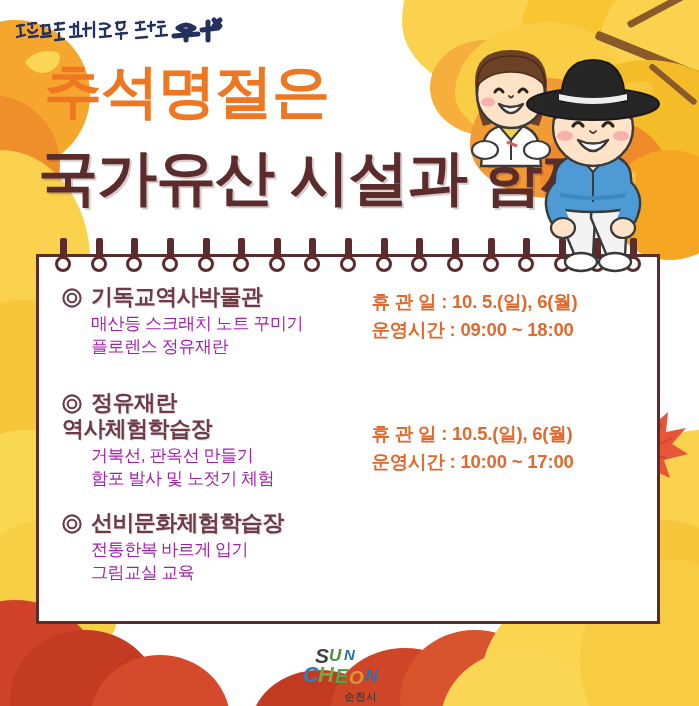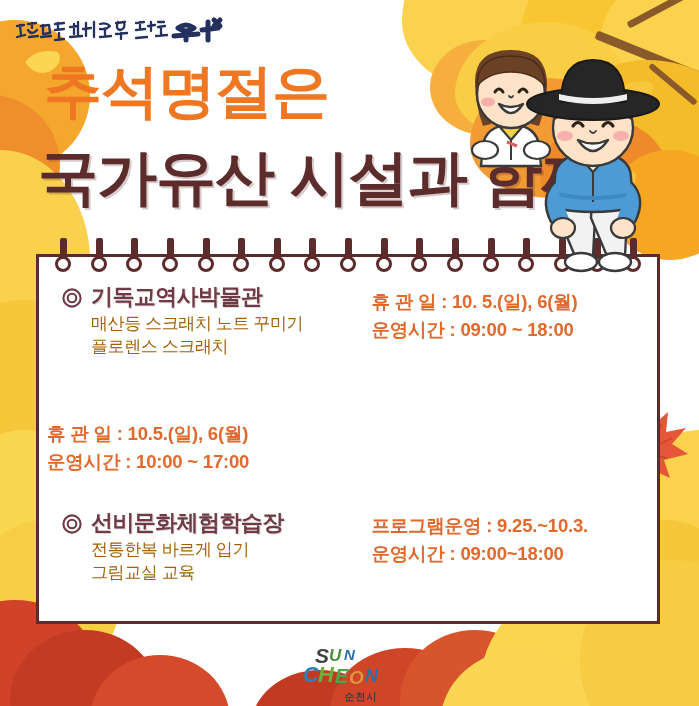--- a/index.html
+++ b/index.html
@@ -172,21 +172,21 @@
     padding-left: 41px;
   }
   .row {
     position: absolute;
     left: 0;
     width: 624px;
     display: flex;
   }
   .row-1 { top: 6px; }
   .row-2 { top: 112px; }
-  .row-3 { top: 232px; }
+  .row-3 { top: 232px; font-family: Liberation Serif, serif; }
 
   .col-left {
     width: 330px;
     padding-left: 26px;
     box-sizing: border-box;
   }
   .col-right {
     width: 294px;
     box-sizing: border-box;
     padding-top: 4px;
@@ -211,21 +211,21 @@
     font-weight: bold;
     color: #6d3a46;
     line-height: 1.18;
     letter-spacing: -0.6px;
     text-shadow: 1px 1px 0 rgba(109,58,70,0.2);
   }
   .venue-sub {
     margin-left: 29px;
     margin-top: 3px;
     font-size: 17px;
-    color: #a16207;
+    color: #a21caf;
     line-height: 1.35;
     letter-spacing: -0.4px;
     font-weight: 500;
   }
   .info-line {
     font-size: 18.5px;
     font-weight: bold;
     color: #e1692d;
     line-height: 1.52;
     letter-spacing: -0.2px;
@@ -520,51 +520,61 @@
     <div class="row row-1">
       <div class="col-left">
         <div class="title-line">
           <svg class="bullet-icon" viewBox="0 0 20 20">
             <circle cx="10" cy="10" r="8.6" fill="none" stroke="#6d3a46" stroke-width="2.1"></circle>
             <circle cx="10" cy="10" r="4.3" fill="none" stroke="#6d3a46" stroke-width="2.1"></circle>
           </svg>
           <div class="venue-title">기독교역사박물관</div>
         </div>
         <div class="venue-sub">매산등 스크래치 노트 꾸미기</div>
-        <div class="venue-sub" style="margin-top:0">플로렌스 스크래치</div>
+        <div class="venue-sub" style="margin-top:0">플로렌스 정유재란</div>
       </div>
       <div class="col-right">
         <div class="info-line">휴 관 일 : 10. 5.(일), 6(월)</div>
         <div class="info-line">운영시간 : 09:00 ~ 18:00</div>
       </div>
     </div>
 
     <div class="row row-2">
+      <div class="col-left">
+        <div class="title-line">
+          <svg class="bullet-icon" viewBox="0 0 20 20">
+            <circle cx="10" cy="10" r="8.6" fill="none" stroke="#6d3a46" stroke-width="2.1"></circle>
+            <circle cx="10" cy="10" r="4.3" fill="none" stroke="#6d3a46" stroke-width="2.1"></circle>
+          </svg>
+          <div>
+            <div class="venue-title">정유재란</div>
+            <div class="venue-title" style="margin-left:-29px">역사체험학습장</div>
+          </div>
+        </div>
+        <div class="venue-sub">거북선, 판옥선 만들기</div>
+        <div class="venue-sub" style="margin-top:0">함포 발사 및 노젓기 체험</div>
+      </div>
       <div class="col-right">
         <div class="info-line">휴 관 일 : 10.5.(일), 6(월)</div>
         <div class="info-line">운영시간 : 10:00 ~ 17:00</div>
       </div>
     </div>
 
     <div class="row row-3">
       <div class="col-left">
         <div class="title-line">
           <svg class="bullet-icon" viewBox="0 0 20 20">
             <circle cx="10" cy="10" r="8.6" fill="none" stroke="#6d3a46" stroke-width="2.1"></circle>
             <circle cx="10" cy="10" r="4.3" fill="none" stroke="#6d3a46" stroke-width="2.1"></circle>
           </svg>
           <div class="venue-title">선비문화체험학습장</div>
         </div>
         <div class="venue-sub">전통한복 바르게 입기</div>
         <div class="venue-sub" style="margin-top:0">그림교실 교육</div>
       </div>
-      <div class="col-right">
-        <div class="info-line">프로그램운영 : 9.25.~10.3.</div>
-        <div class="info-line">운영시간 : 09:00~18:00</div>
-      </div>
     </div>
 
   </div>
 
   <div class="bottom-logo">
     <svg width="124" height="46" viewBox="0 0 124 46">
       <g font-family="'Liberation Sans', sans-serif" font-weight="bold" font-style="italic">
 
         <text x="16" y="19" font-size="21" fill="#3f3f3f">S</text>
         <text x="30" y="17" font-size="17" fill="#4a8f3c">U</text>

